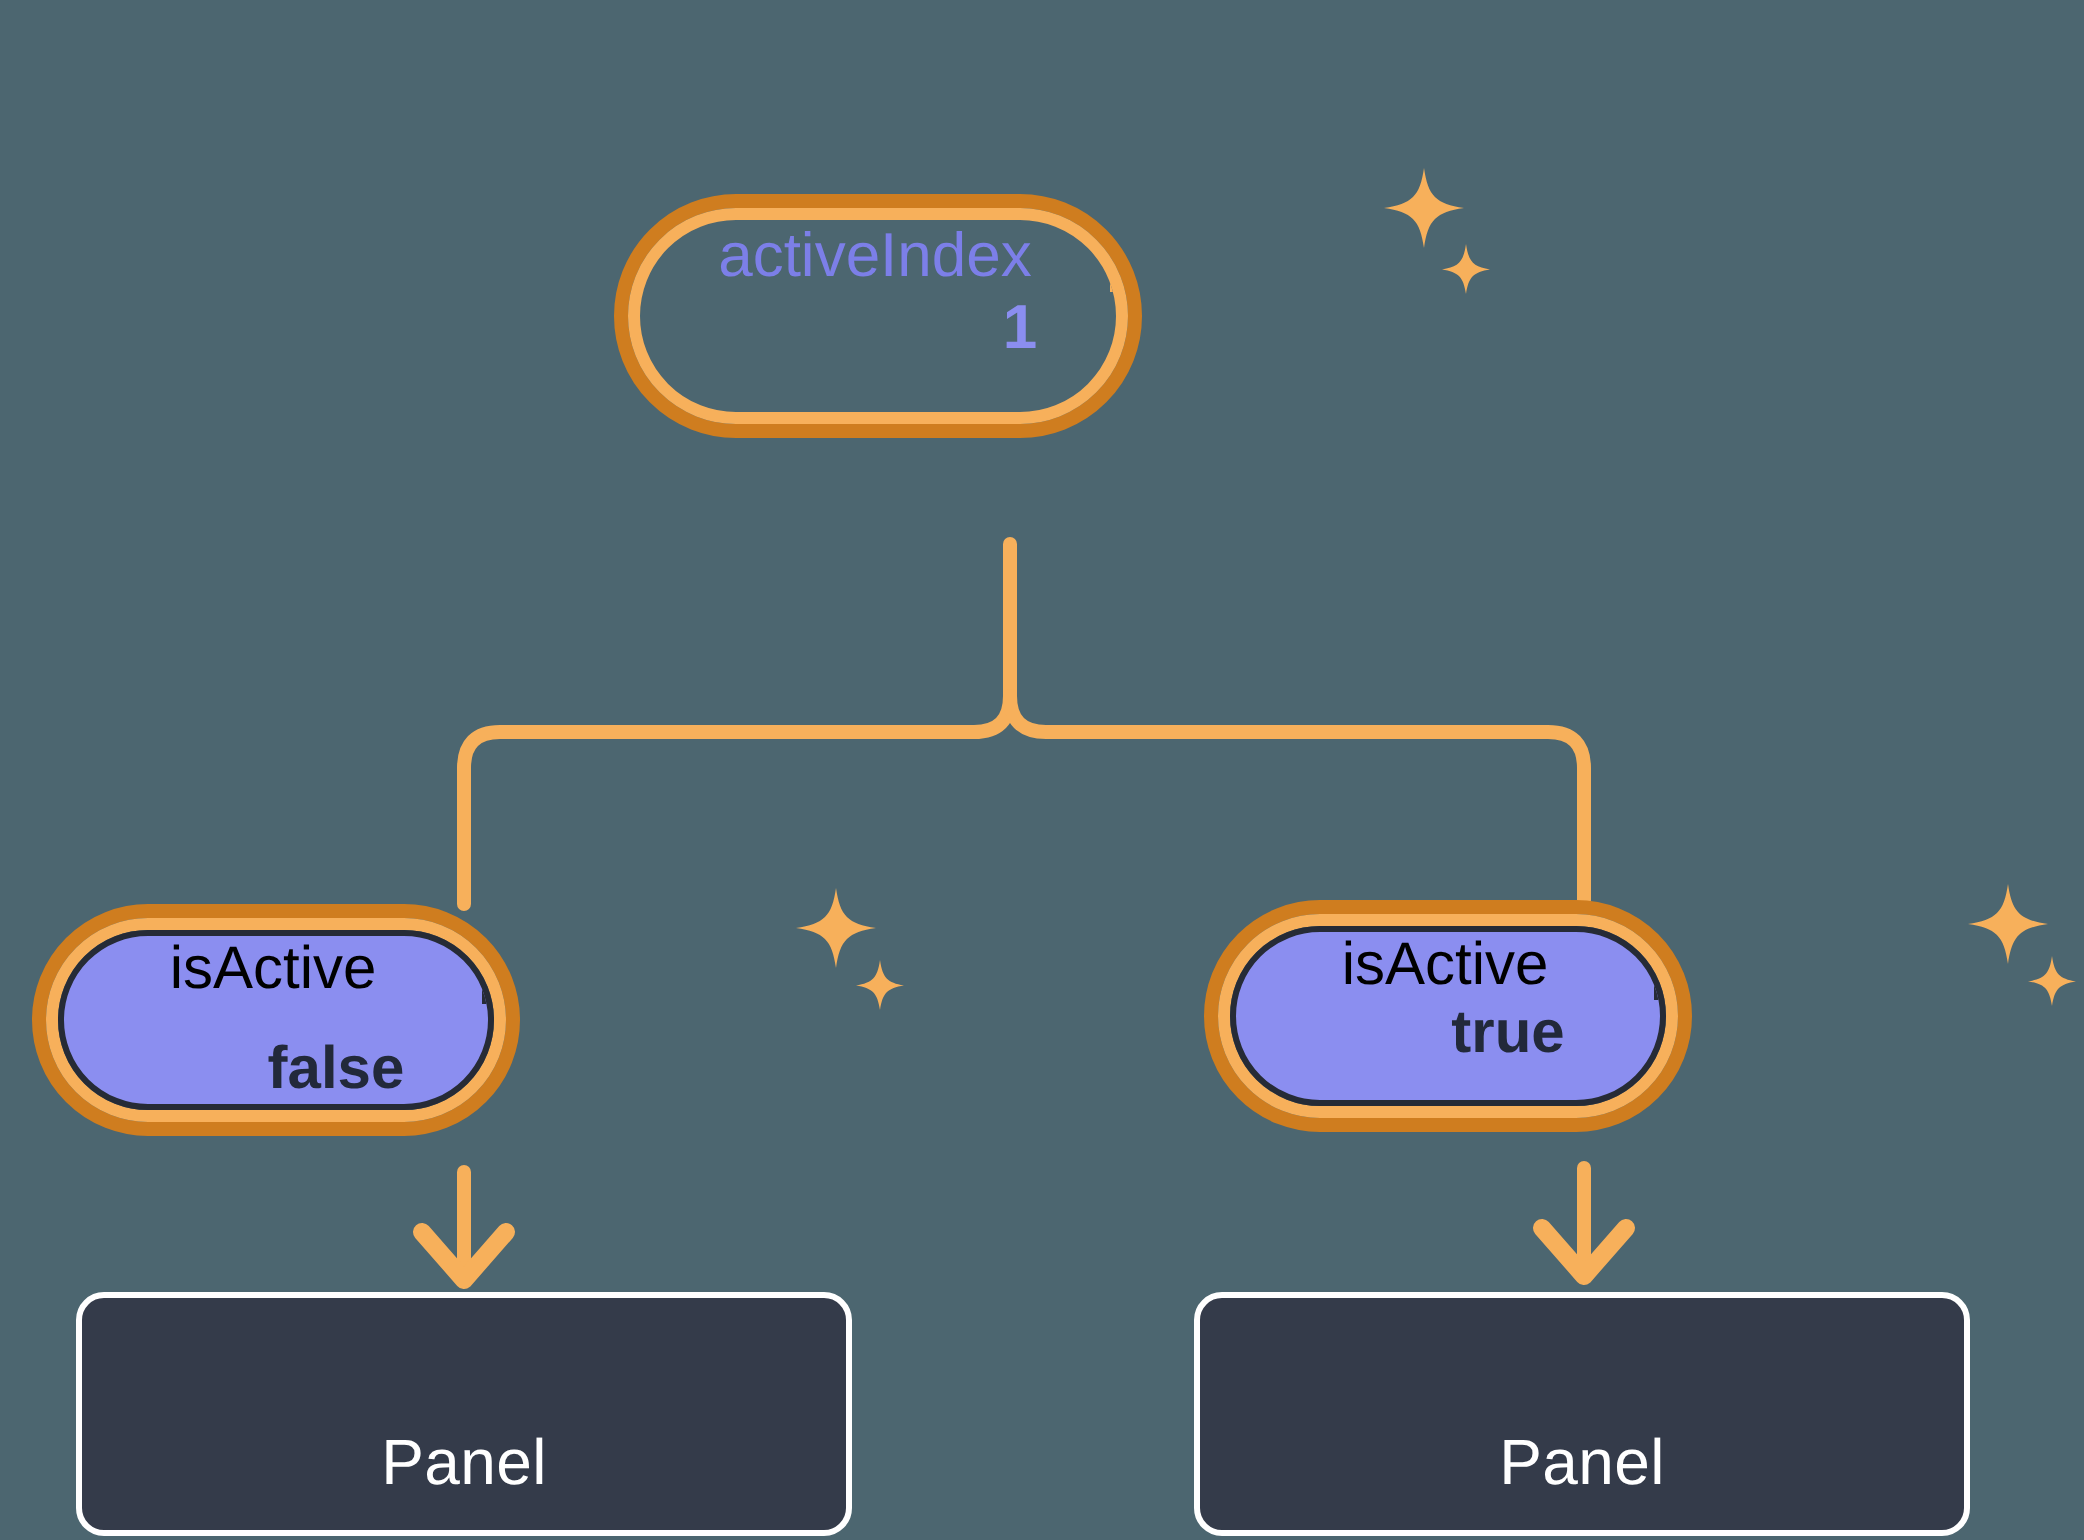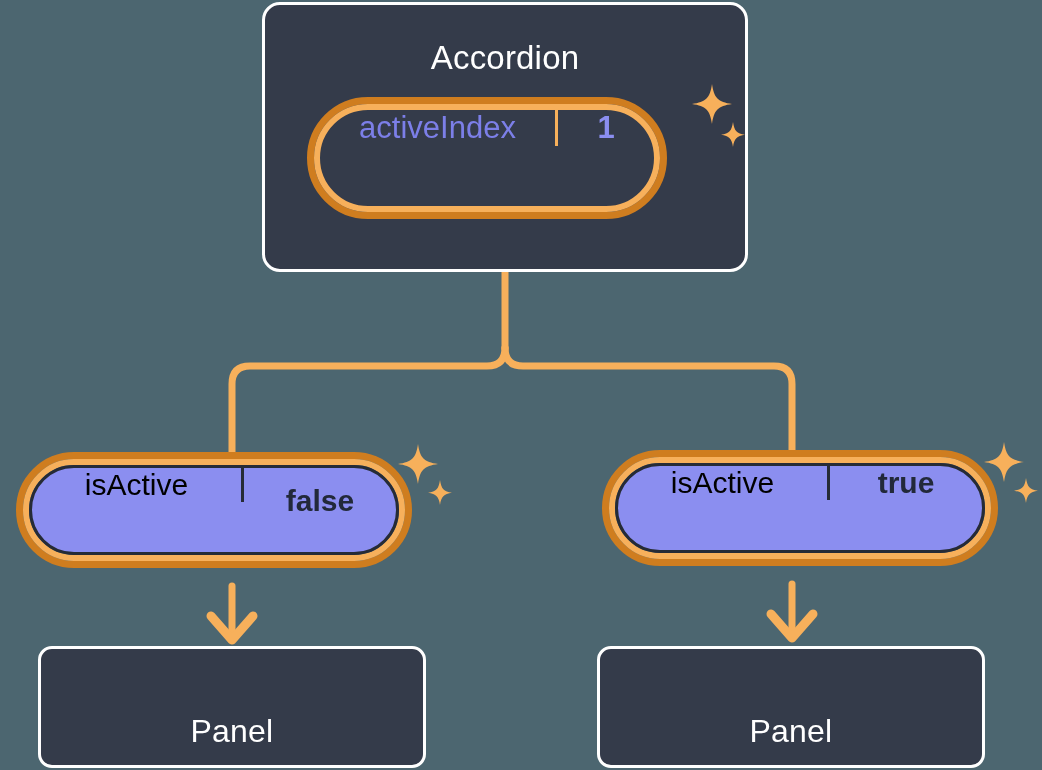--- a/index.html
+++ b/index.html
@@ -90,23 +90,24 @@
   .pill-mid {
     border: 6px solid #f7b05b;
     border-radius: 999px;
     box-sizing: border-box;
     display: flex;
     align-items: stretch;
   }
   .pill-body {
     border-radius: 999px;
     display: flex;
-    align-items: flex-start;
+    align-items: flex-end;
     overflow: hidden;
     box-sizing: border-box;
+    flex-direction: column;
   }
   .pill-cell {
     display: flex;
     align-items: center;
     justify-content: center;
     box-sizing: border-box;
     white-space: nowrap;
   }
 
   
@@ -188,23 +189,20 @@
       <path d="M 232 586 L 232 640"></path>
       <path d="M 792 584 L 792 638"></path>
     </g>
 
     <g fill="none" stroke="#f7b05b" stroke-width="9" stroke-linecap="round" stroke-linejoin="round">
       <polyline points="211,616 232,640 253,616"></polyline>
       <polyline points="771,614 792,638 813,614"></polyline>
     </g>
   </svg>
 
-  <div class="card" id="accordion-card">
-    <div class="card-title">Accordion</div>
-  </div>
 
   <div class="pill-wrap" id="pill-activeindex">
     <div class="pill-outer">
       <div class="pill-mid">
         <div class="pill-body">
           <div class="pill-cell cell-key">activeIndex</div>
           <div class="pill-cell cell-val">1</div>
         </div>
       </div>
     </div>

